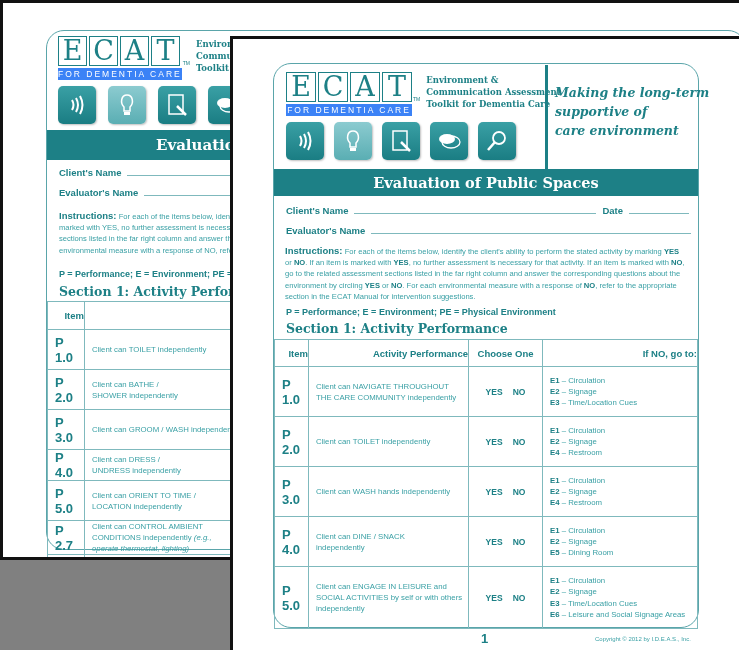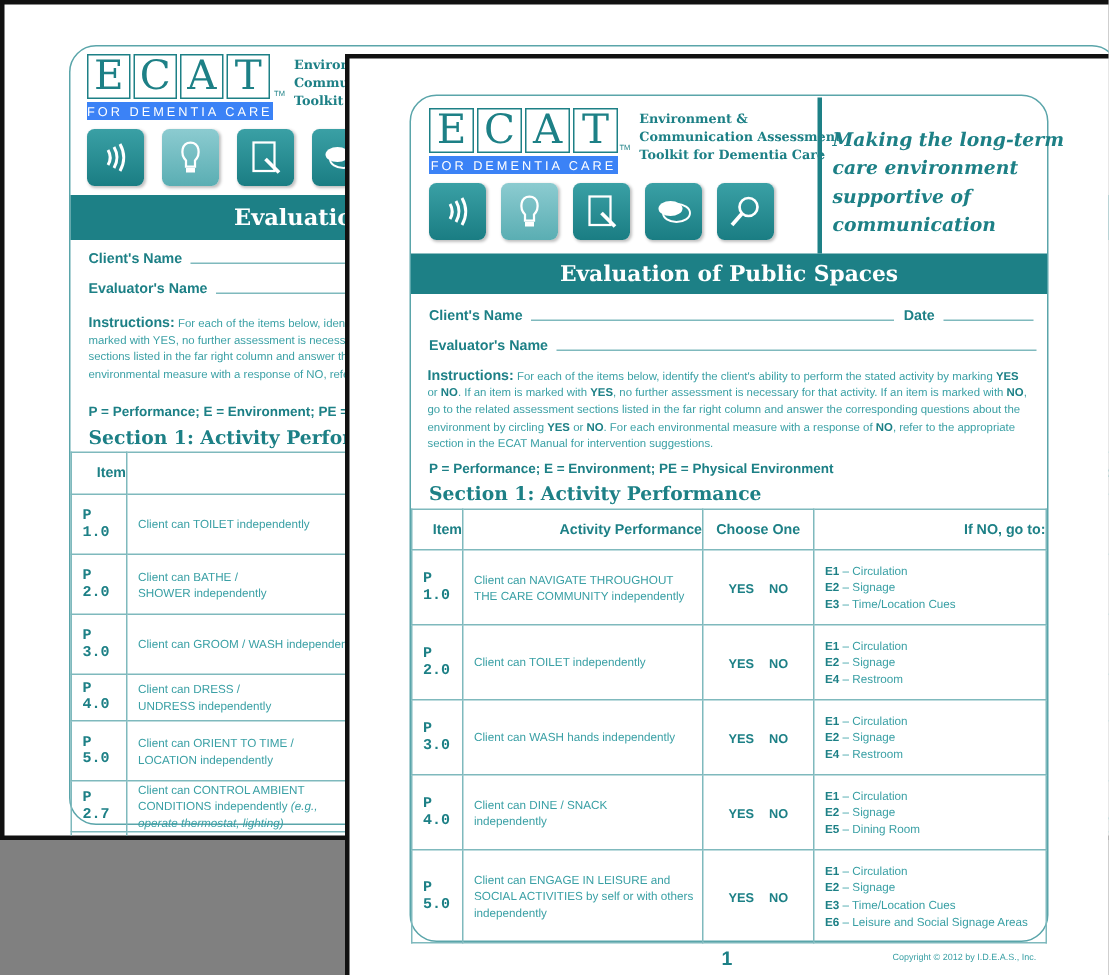--- a/index.html
+++ b/index.html
@@ -37,21 +37,21 @@
 
   .instructions { position: absolute; font-size: 7.6px; line-height: 11.2px; color: #3aa0a5; }
   .instructions b { color: #1d8086; }
   .instructions .lead { font-size: 9.5px; font-weight: bold; color: #1d8086; }
   .legend { position: absolute; font-weight: bold; font-size: 9px; color: #1d8086; }
   .section-title { position: absolute; font-family: "DejaVu Serif", serif; font-weight: bold; font-size: 12.5px; color: #1d8086; }
 
   table { position: absolute; border-collapse: collapse; }
   td, th { border: 1px solid #7fb9bd; vertical-align: middle; }
   th { font-weight: bold; color: #1d8086; text-align: right; font-size: 9.5px; padding-left: 7px; }
-  td.item { font-weight: bold; font-size: 10px; color: #1d8086; padding-left: 7px; font-family: Liberation Mono, monospace; }
+  td.item { font-weight: bold; font-size: 13px; color: #1d8086; padding-left: 7px; }
   td.activity { font-size: 7.8px; line-height: 11px; color: #3aa0a5; padding-left: 7px; padding-right: 4px; }
   td.choose { text-align: center; font-weight: bold; font-size: 8.5px; color: #1d8086; }
   td.choose span { margin: 0 5px; }
   td.goto { font-size: 7.8px; line-height: 11.2px; color: #3aa0a5; padding-left: 7px; }
   td.goto b { color: #1d8086; }
   .activity i { font-style: italic; }
 
   .page-num { position: absolute; font-weight: bold; font-size: 13px; color: #1d8086; }
   .copyright { position: absolute; font-size: 6px; color: #3aa0a5; }
 </style>
@@ -221,23 +221,22 @@
           <circle cx="15" cy="10" r="6" stroke="#fff" stroke-width="1.8" fill="none"></circle>
           <path d="M11 14 L4 22" stroke="#fff" stroke-width="2.5"></path>
         </svg>
     </div>
   </div>
 
   <div class="vline" style="left:312px; top:26px; height:104px;"></div>
 
   <div class="tagline" style="left:322px; top:44px;">
     <div>Making the long-term</div>
+    <div>supportive of</div>
     <div>care environment</div>
-    <div>supportive of</div>
-    <div>communication</div>
   </div>
 
   <div class="banner" style="left:41px; top:130px; width:424px; height:27px; line-height:27px; font-size:14.5px;">Evaluation of Public Spaces</div>
 
   <div class="field-row" style="left:53px; top:166px;">
     <span>Client's Name</span>
     <span class="field-line" style="width:242px;"></span>
     <span>Date</span>
     <span class="field-line" style="width:60px;"></span>
   </div>

